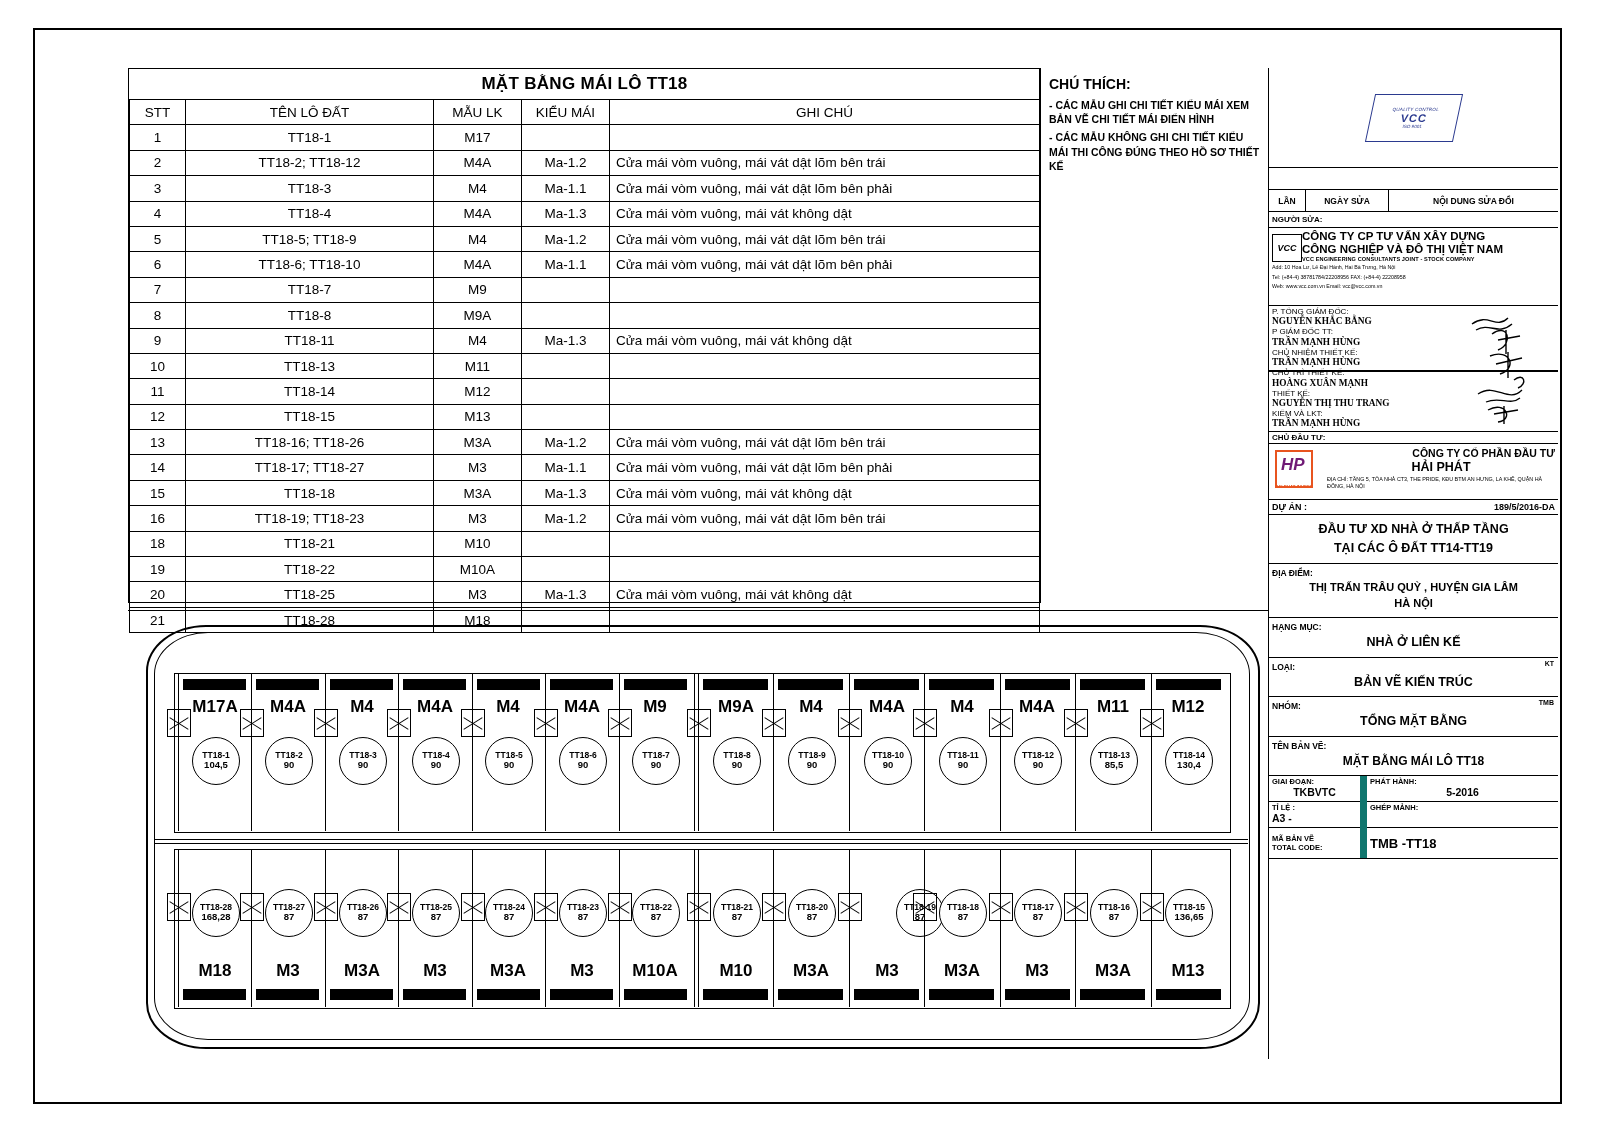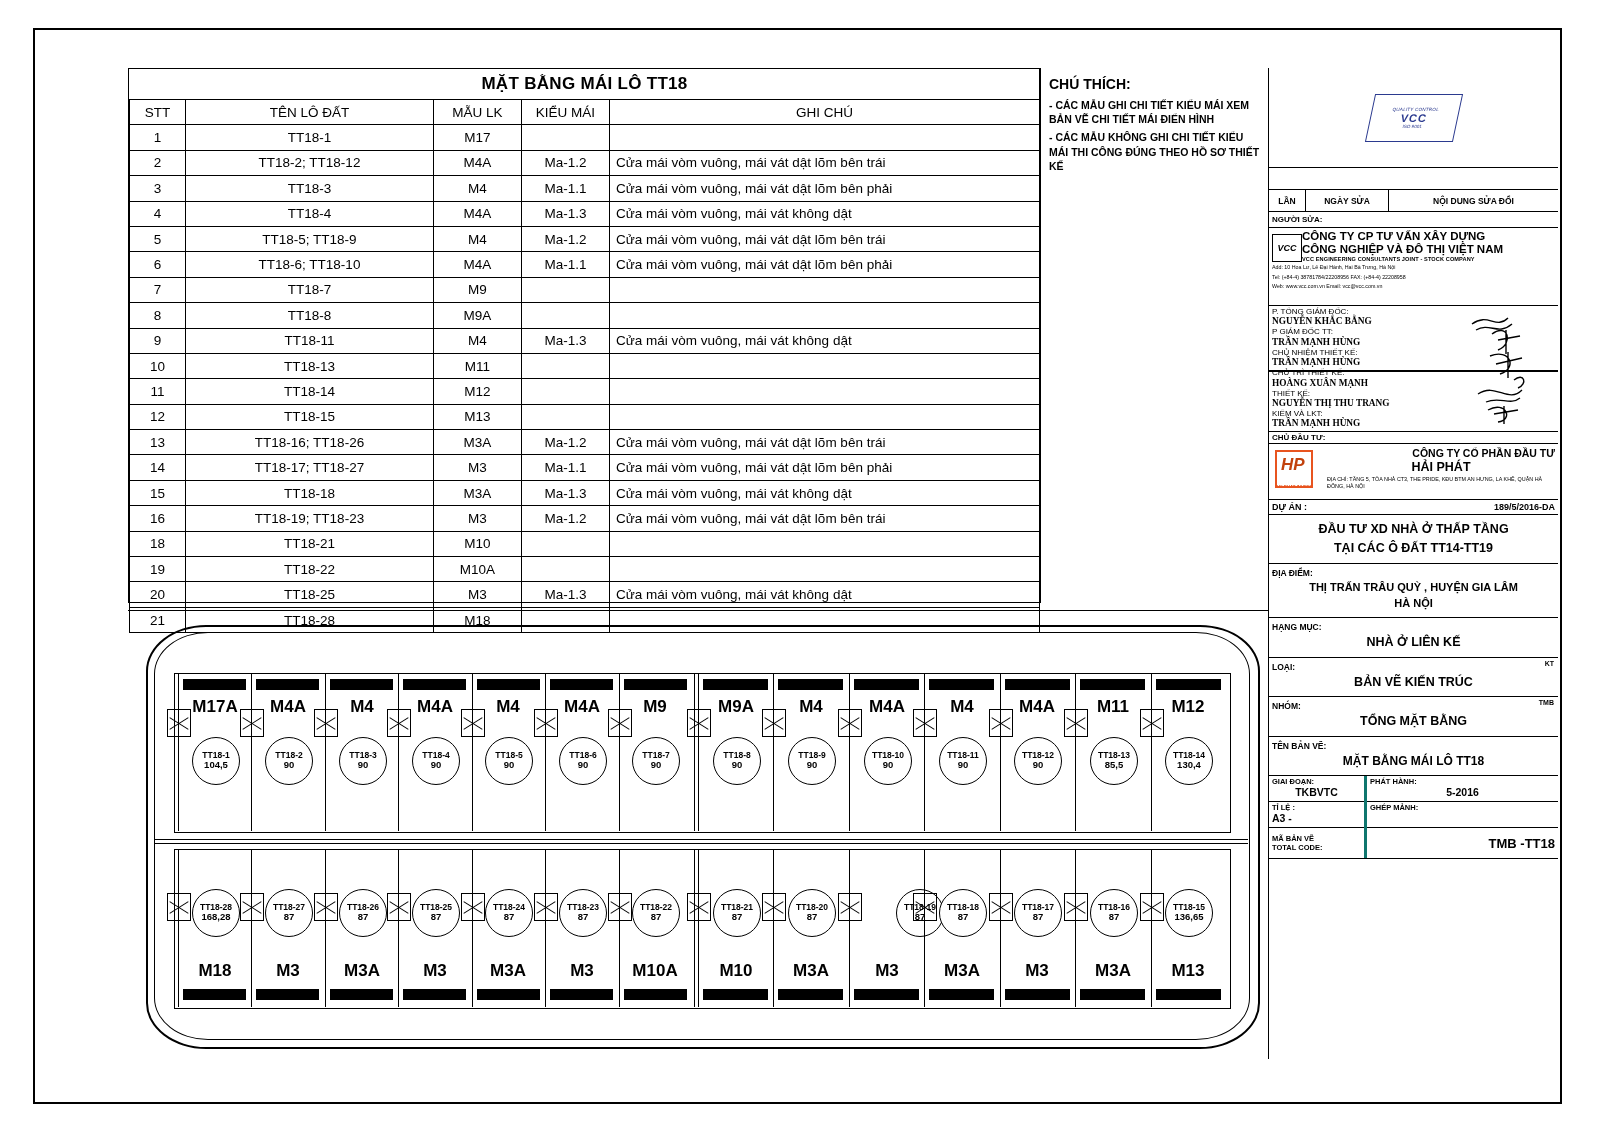--- a/index.html
+++ b/index.html
@@ -39,44 +39,44 @@
   .company .caddr{font-size:5.3px;margin-top:2px;line-height:1.35;}
   .vcc-mark{position:absolute;left:3px;top:6px;width:28px;height:26px;border:1px solid #000;display:flex;align-items:center;justify-content:center;font-size:9px;font-weight:bold;font-style:italic;}
   .people{position:relative;padding:1px 2px 2px 3px;}
   .people .row{font-size:8px;line-height:1.18;}
   .people .row b{font-size:9.3px;font-family:Liberation Serif, serif;}
   .sig{position:absolute;right:4px;top:4px;width:92px;height:118px;}
   .chudautu{font-size:8px;font-weight:bold;padding:1px 3px;}
   .hp{position:relative;min-height:56px;padding:3px 3px 3px 58px;}
   .hp-logo{position:absolute;left:6px;top:6px;width:44px;height:40px;}
   .hp-logo .sq{position:absolute;left:0;top:0;width:34px;height:34px;border:2px solid #e8541f;}
-  .hp-logo .hptxt{position:absolute;left:6px;top:5px;font-size:17px;font-weight:bold;color:#c2410c;font-style:italic;}
+  .hp-logo .hptxt{position:absolute;left:6px;top:5px;font-size:17px;font-weight:bold;color:#701a75;font-style:italic;}
   .hp-logo .cap{position:absolute;left:0;top:34px;font-size:4.4px;font-weight:bold;color:#e8541f;}
   .hp .n1{font-size:10.5px;font-weight:bold;line-height:1.15;text-align:right;}
   .hp .n2{font-size:12.5px;font-weight:bold;text-align:center;}
   .hp .n3{font-size:5.4px;line-height:1.3;margin-top:2px;}
   .kv{display:flex;font-size:9px;font-weight:bold;padding:2px 3px;}
   .kv .k{width:60px;}
   .kv .v{flex:1;text-align:right;}
   .blk{padding:4px 3px 6px 3px;}
   .blk .k{font-size:8.5px;font-weight:bold;}
   .blk .v{font-size:12.5px;font-weight:bold;text-align:center;line-height:1.25;margin-top:3px;}
   .blk .v.sm{font-size:11px;}
   .blk .v.md{font-size:12px;}
   .relk{position:relative;}
   .relk .corner{position:absolute;right:4px;top:2px;font-size:7px;font-weight:bold;}
   .foot{display:flex;}
-  .foot .col{border-right:3px solid #0f766e;box-sizing:border-box;}
+  .foot .col{border-right:7px solid #0f766e;box-sizing:border-box;}
   .foot .col:last-child{border-right:none;}
   .fr{border-bottom:1px solid #000;padding:1px 3px;box-sizing:border-box;height:26px;}
   .fr .k{font-size:7.5px;font-weight:bold;}
   .fr .v{font-size:10.5px;font-weight:bold;text-align:center;}
   .totcode{display:flex;align-items:center;height:30px;padding:0 3px;}
   .totcode .k{font-size:7.5px;font-weight:bold;line-height:1.2;}
-  .totcode .v{flex:1;text-align:right;font-size:13px;font-weight:bold;}
+  .totcode .v{flex:1;text-align:left;font-size:13px;font-weight:bold;}
 
   
   .plan{position:absolute;left:128px;top:610px;width:1140px;height:449px;border-top:1.5px solid #000;box-sizing:border-box;}
   .plan-outline{position:absolute;left:18px;top:14px;width:1110px;height:420px;border:2px solid #000;border-radius:60px/46px;}
   .plan-outline.inner{left:26px;top:21px;width:1094px;height:406px;border-width:1px;border-radius:54px/42px;}
   .band{position:absolute;border:1.5px solid #000;background:#fff;}
   .row-band{height:160px;}
   .circ{position:absolute;border:1.5px solid #000;border-radius:50%;background:#fff;display:flex;flex-direction:column;align-items:center;justify-content:center;}
   .circ .a{font-size:8.5px;font-weight:bold;line-height:1.1;}
   .circ .b{font-size:9.5px;font-weight:bold;line-height:1.1;}

